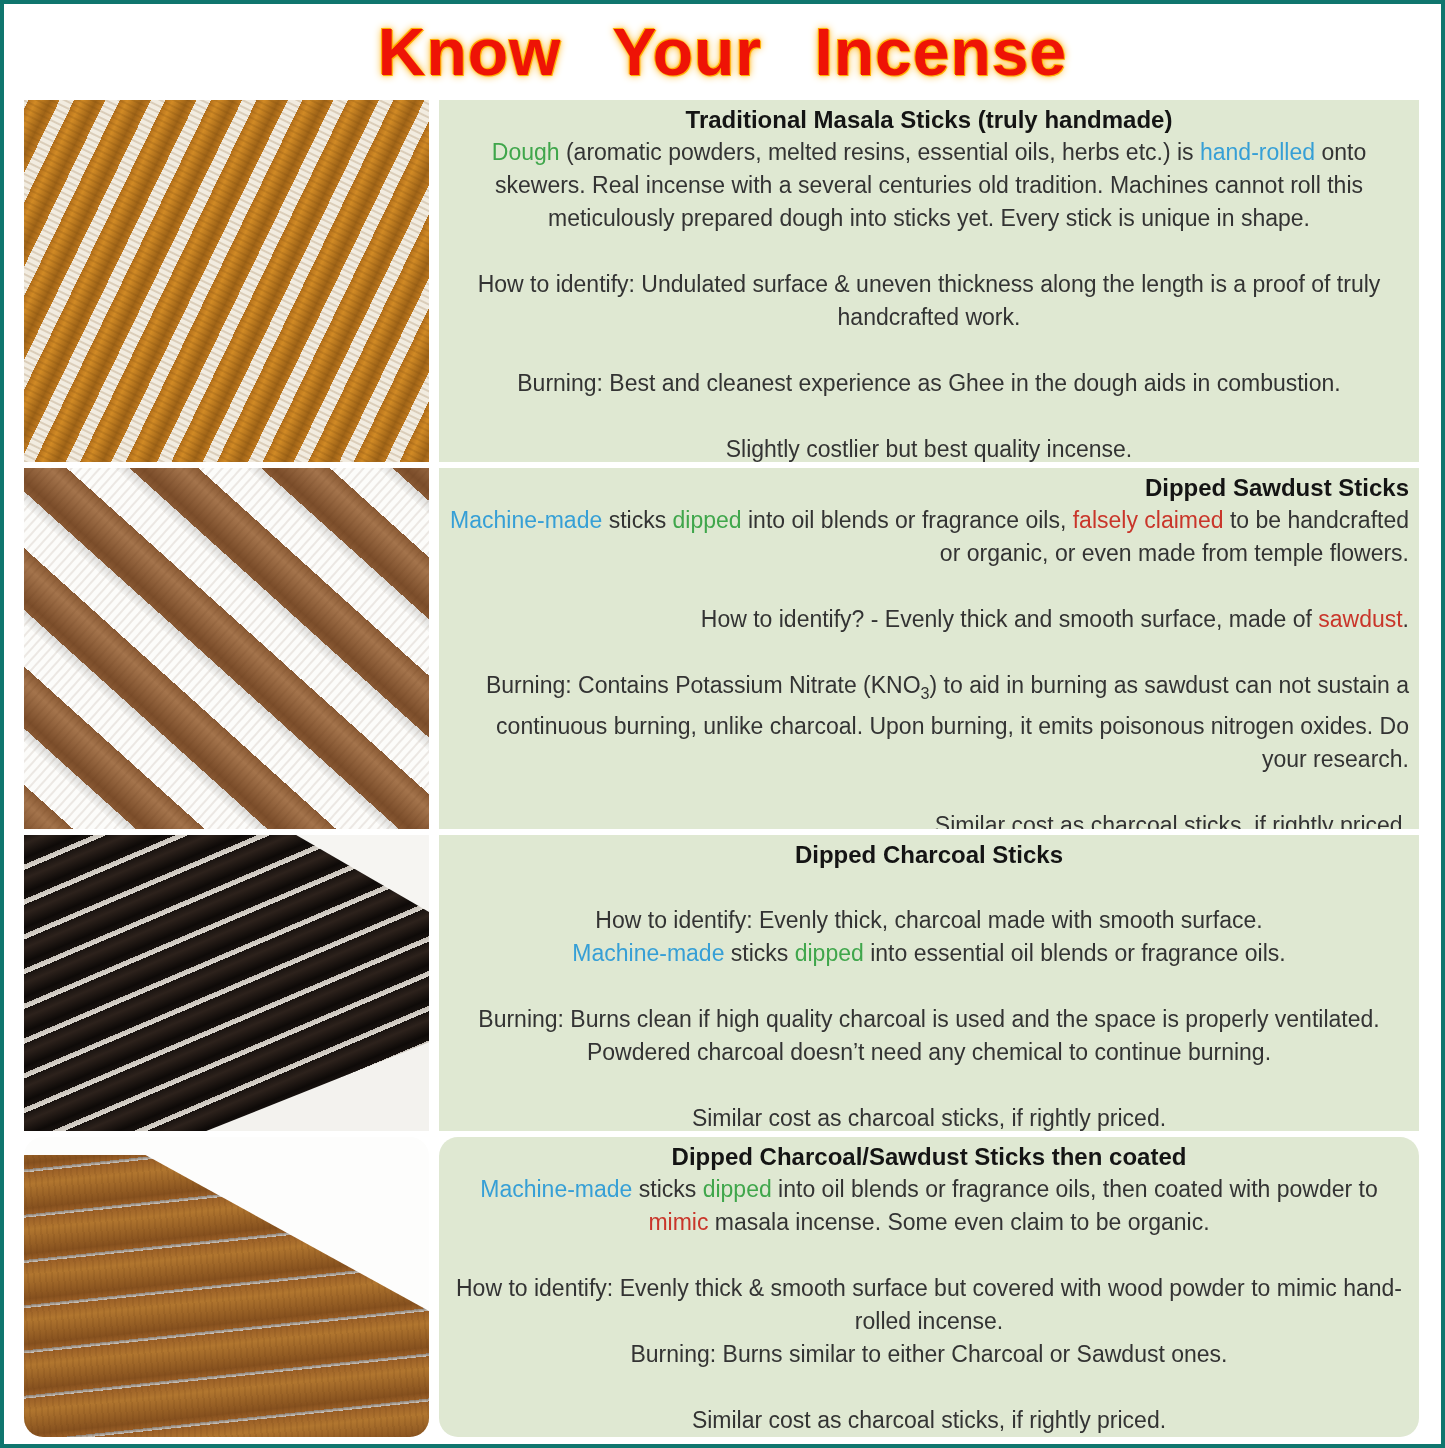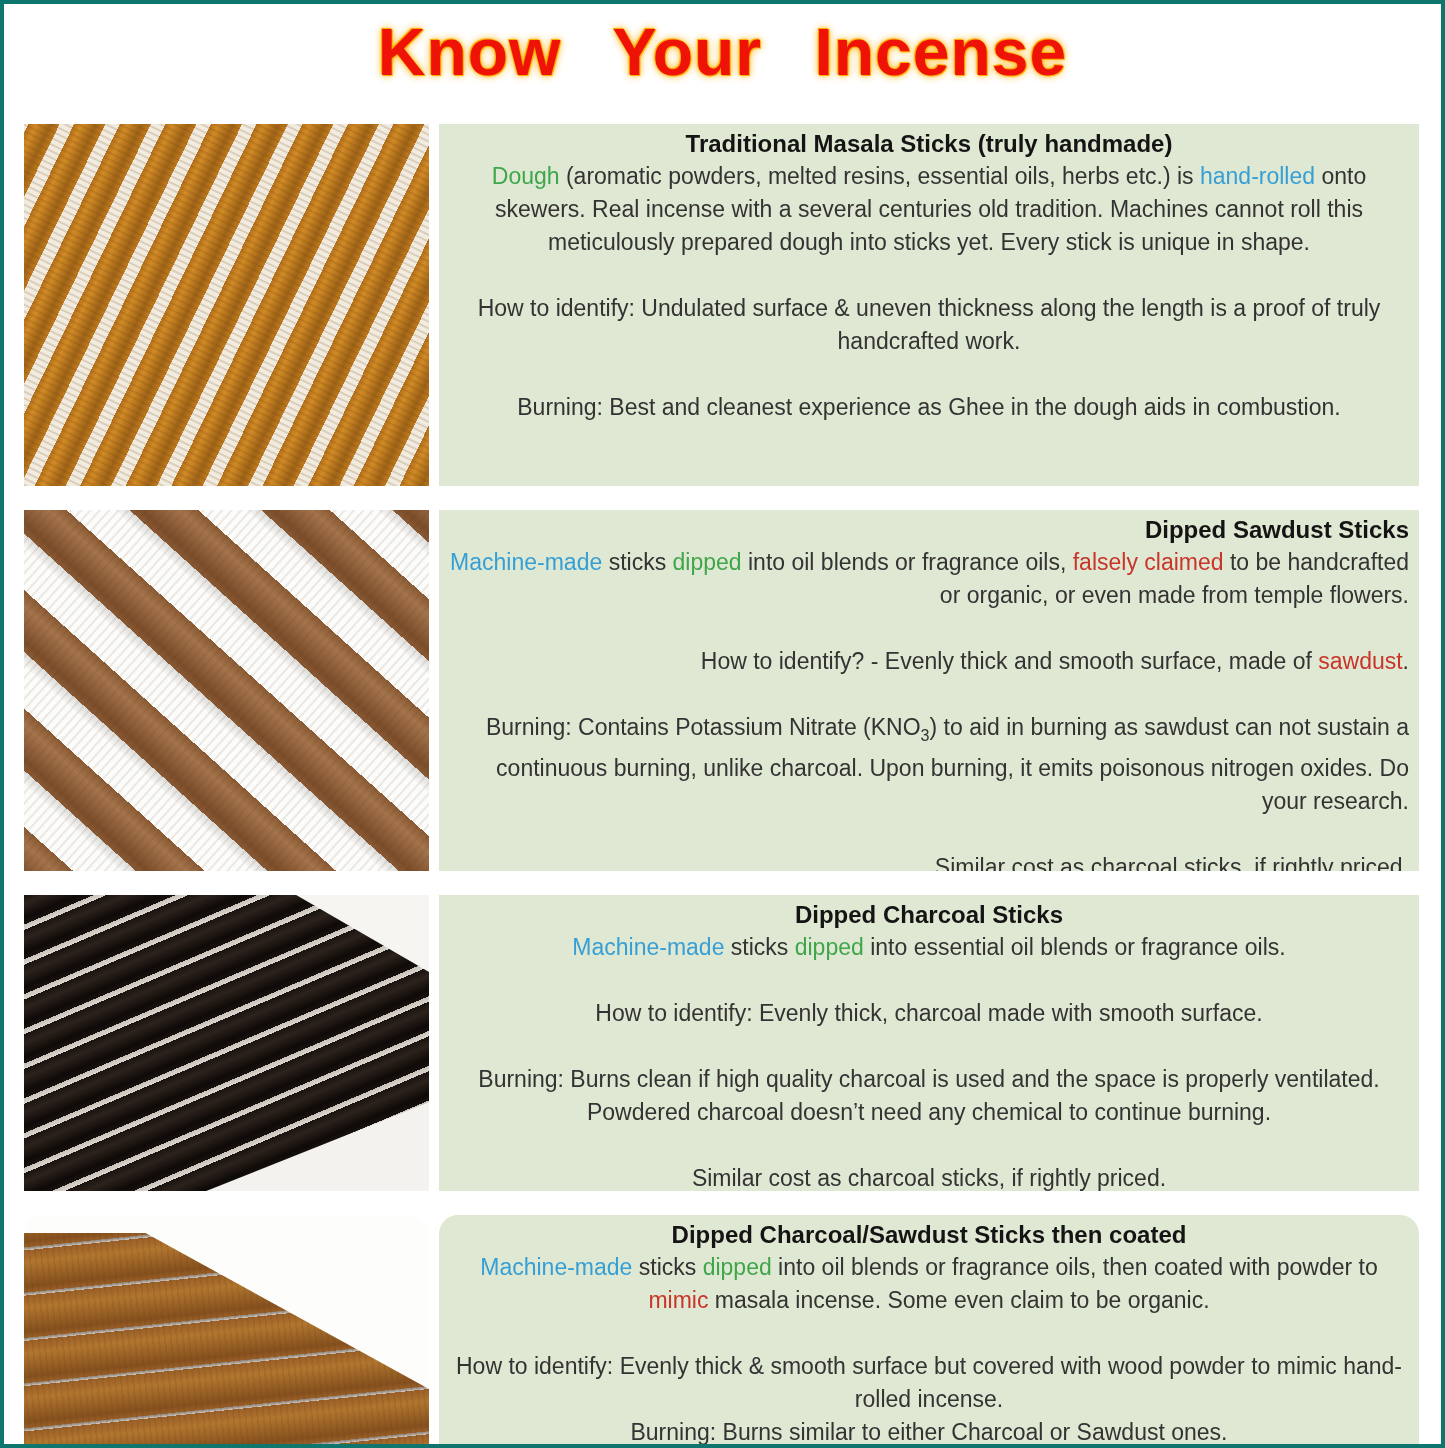--- a/index.html
+++ b/index.html
@@ -17,21 +17,21 @@
     font-size:66px;font-weight:bold;
     color:var(--c-title_red,#ee1306);
     letter-spacing:1px;word-spacing:0.5em;
     text-shadow:
       0 0 3px var(--c-title_glow,#ffaf00),
       0 0 8px var(--c-title_glow,#ffaf00),
       1px 1px 0 var(--c-title_glow,#ffaf00),
       -1px -1px 0 var(--c-title_glow,#ffaf00);
   }
   .rows{padding:0 22px 0 20px;}
-  .row{display:flex;gap:10px;margin-bottom:6px;margin-top:24px;}
+  .row{display:flex;gap:10px;margin-bottom:6px;}
   .photo{
     position:relative;flex:0 0 405px;overflow:hidden;background:#fff;
   }
   .photo .fill{position:absolute;left:-55%;top:-55%;width:210%;height:210%;}
   
   .p1{background:#f2ece0;}
   .p1 .fill{
     transform:rotate(-64deg);
     background:
       repeating-linear-gradient(to right, rgba(110,66,10,.18) 0 2px, rgba(255,255,255,0) 2px 6px),
@@ -111,20 +111,21 @@
     <div class="row r1">
       <div class="photo p1">
         <div class="fill"></div>
       </div>
       <section class="panel">
         <h2>Traditional Masala Sticks (truly handmade)</h2>
         <div>
             <p class="para"><span class="c-green">Dough</span><span> (aromatic powders, melted resins, essential oils, herbs etc.) is </span><span class="c-blue">hand-rolled</span><span> onto skewers. Real incense with a several centuries old tradition. Machines cannot roll this meticulously prepared dough into sticks yet. Every stick is unique in shape.</span></p>
             <p class="para gap"><span>How to identify:  Undulated surface &amp; uneven thickness along the length is a proof of truly handcrafted work.</span></p>
             <p class="para gap"><span>Burning: Best and cleanest experience as Ghee in the dough aids in combustion.</span></p>
+            <p class="para gap"><span>Slightly costlier but best quality incense.</span></p>
           </div>
       </section>
     </div>
 
     <div class="row r2">
       <div class="photo p2">
         <div class="fill"></div>
       </div>
       <section class="panel">
         <h2>Dipped Sawdust Sticks</h2>
@@ -139,22 +140,22 @@
 
     <div class="row r3">
       <div class="photo p3">
         <div class="fill"></div>
         <div class="corner-tr"></div>
         <div class="corner-br"></div>
       </div>
       <section class="panel">
         <h2>Dipped Charcoal Sticks</h2>
         <div>
+            <p class="para gap"><span>How to identify: Evenly thick, charcoal made with smooth surface.</span></p>
             <p class="para"><span class="c-blue">Machine-made</span><span> sticks </span><span class="c-green">dipped</span><span> into essential oil blends or fragrance oils.</span></p>
-            <p class="para gap"><span>How to identify: Evenly thick, charcoal made with smooth surface.</span></p>
             <p class="para gap"><span>Burning: Burns clean if high quality charcoal is used and the space is properly ventilated. Powdered charcoal doesn’t need any chemical to continue burning.</span></p>
             <p class="para gap"><span>Similar cost as charcoal sticks, if rightly priced.</span></p>
           </div>
       </section>
     </div>
 
     <div class="row r4">
       <div class="photo p4">
         <div class="clip">
           <div class="fill"></div>

